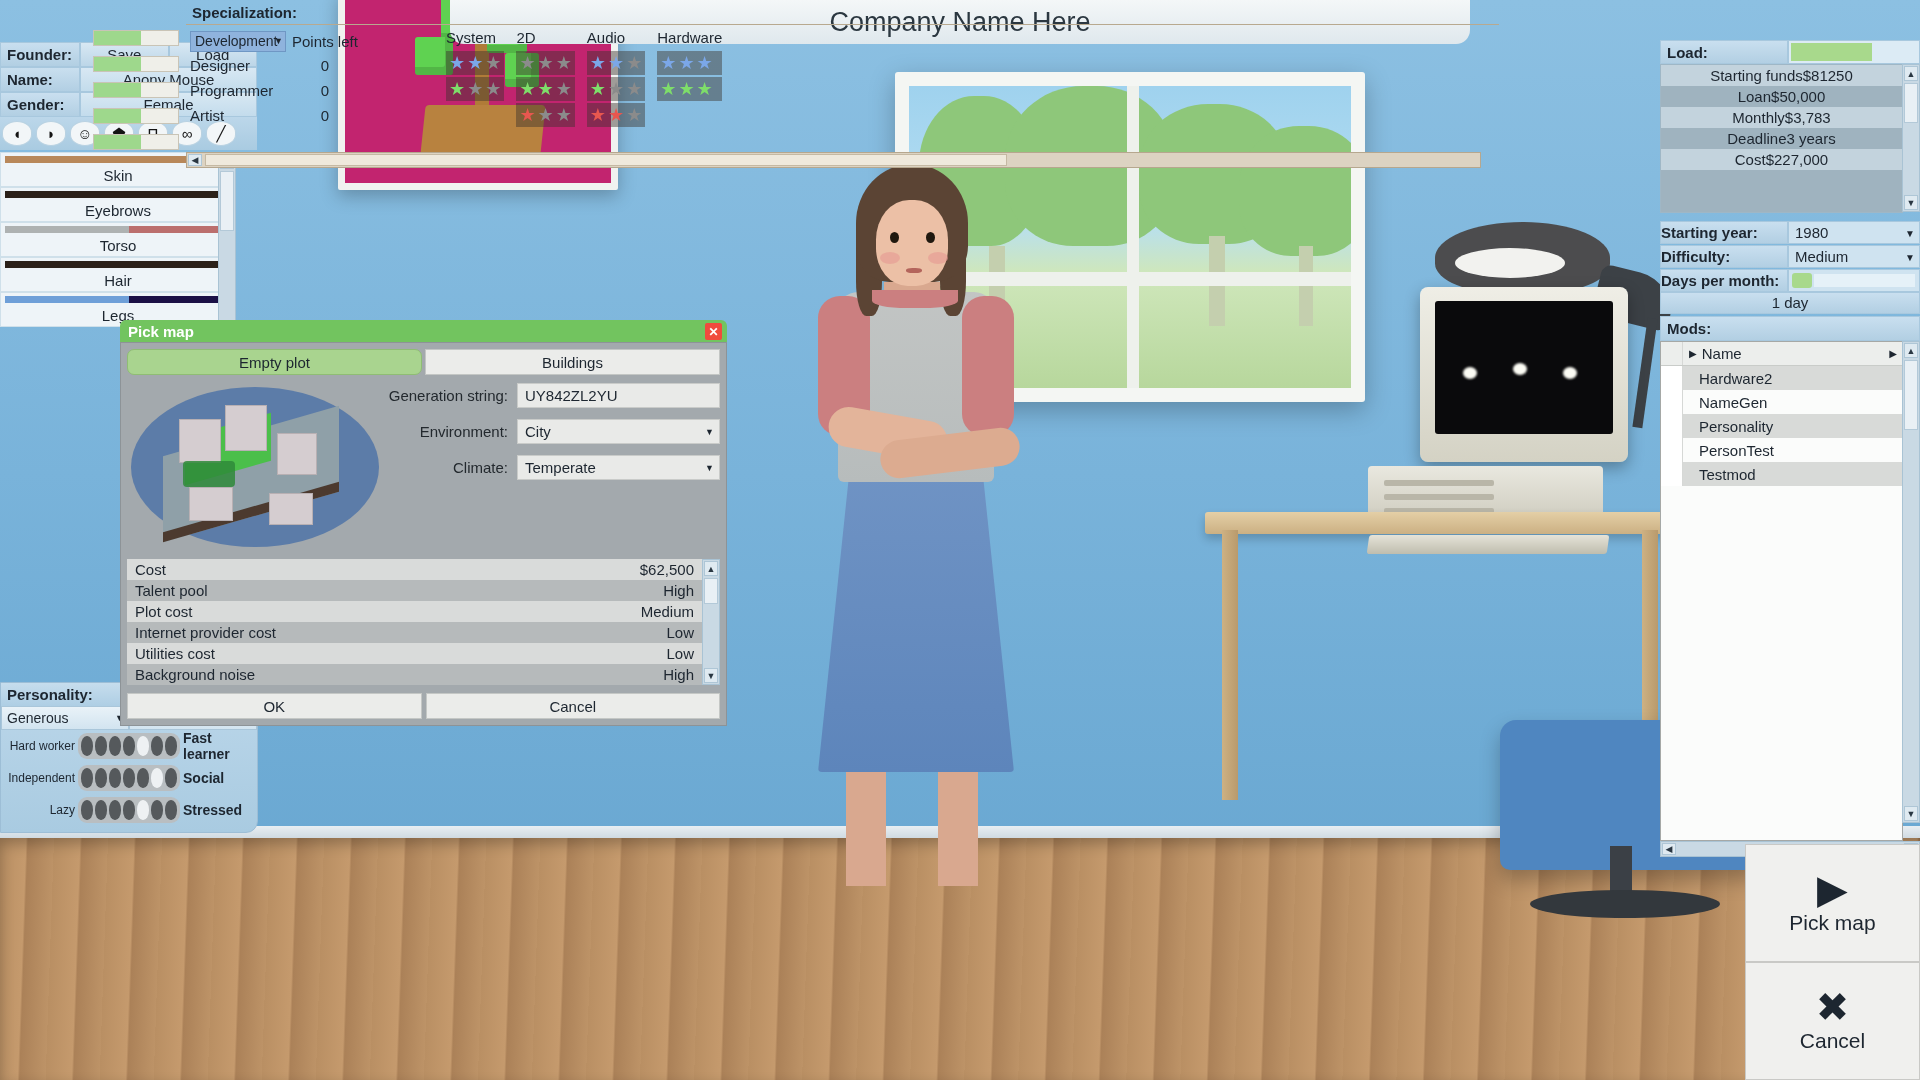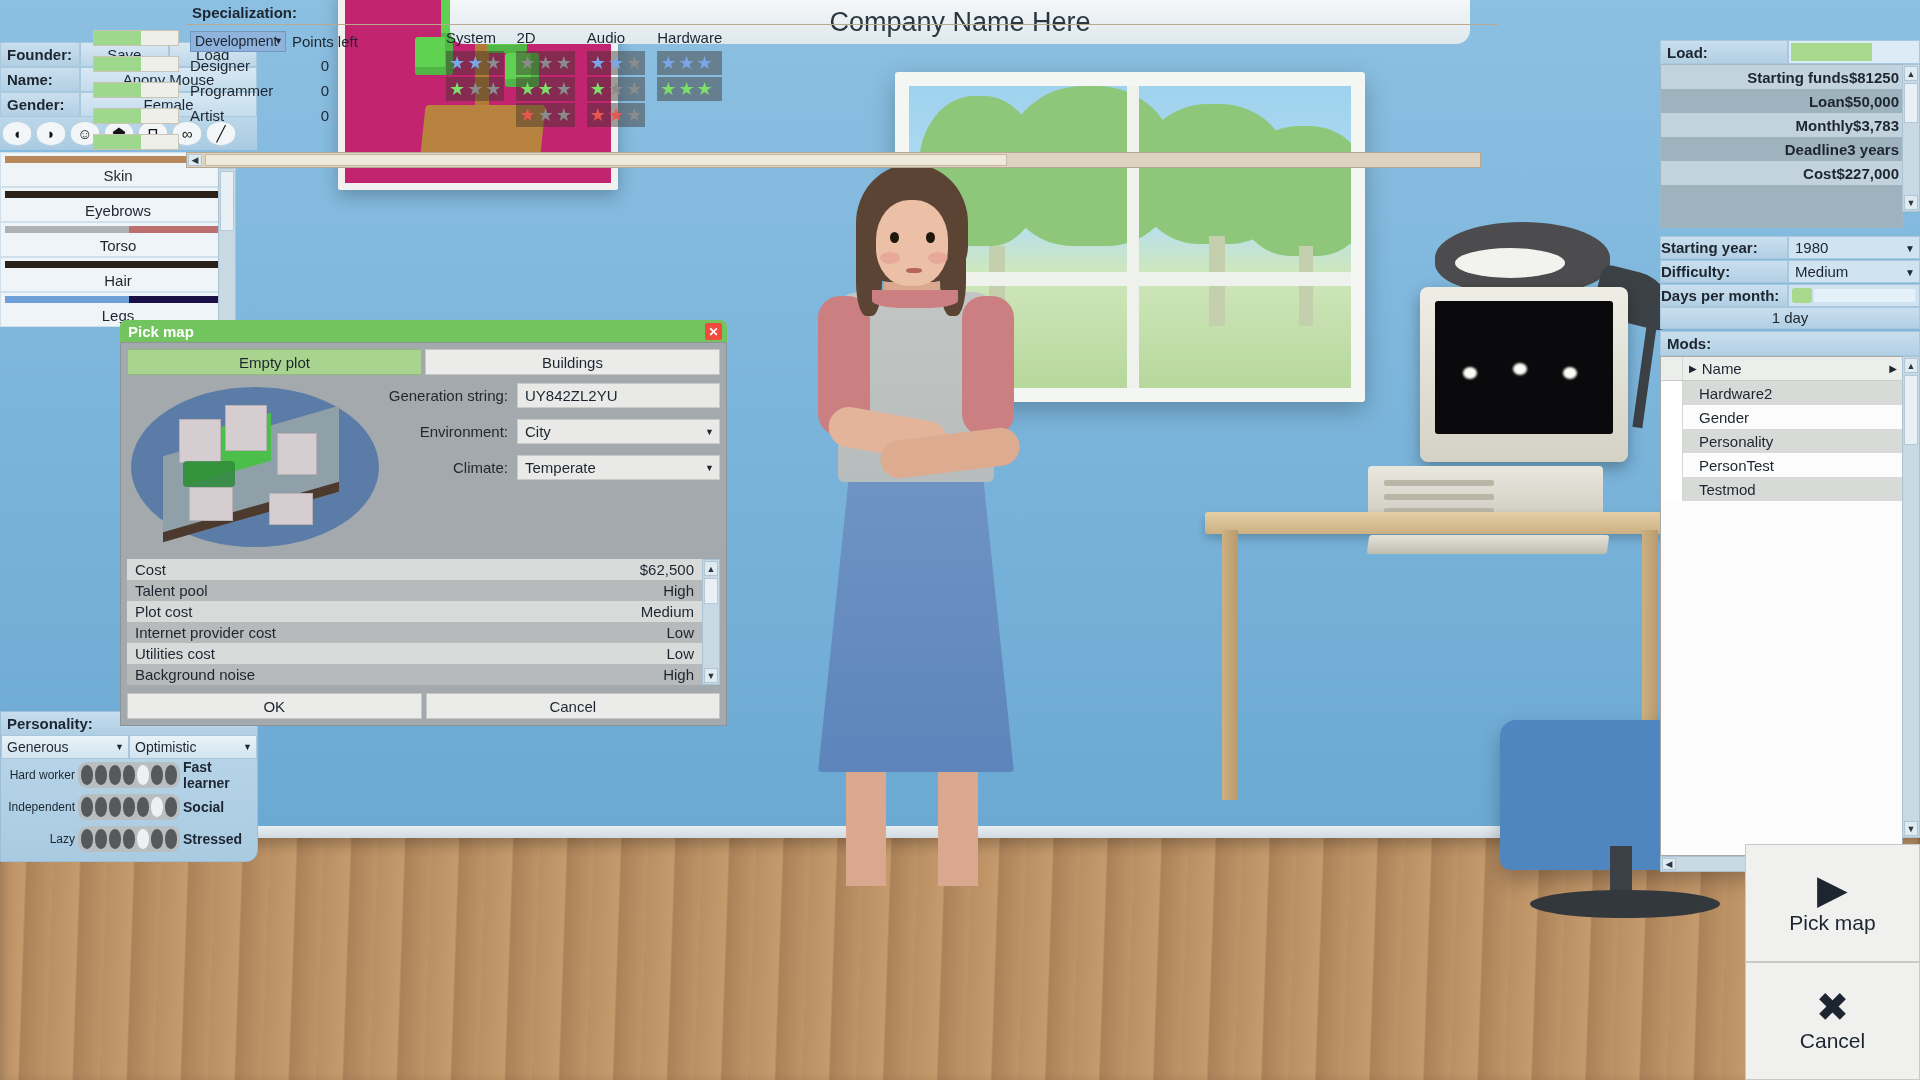--- a/index.html
+++ b/index.html
@@ -112,21 +112,21 @@
   .part-item { position:relative; height:35px; background:#eef4f8; border:1px solid #cfe0ea;
                display:flex; align-items:flex-end; justify-content:center; padding-bottom:2px; }
   .part-bar { position:absolute; left:4px; right:4px; top:3px; height:7px; display:flex; }
   .part-bar span { display:block; height:100%; }
   .vscroll { position:absolute; right:0; top:0; bottom:0; width:18px; background:#c9d9e4; border:1px solid #a9c3d4; }
   .vscroll .thumb { position:absolute; left:1px; right:1px; background:#e9f0f5; border:1px solid #b3c9d8; }
   .arrowbtn { position:absolute; left:1px; right:1px; height:15px; background:#dfeaf1; border:1px solid #aec6d6;
               display:flex; align-items:center; justify-content:center; font-size:9px; color:#2a3742; }
 
   
-  #personality-panel { left:0; top:711px; width:258px;
+  #personality-panel { left:0; top:682px; width:258px;
       background:linear-gradient(180deg,#bcd7ea,#a9cbe1); border:1px solid #9dbed6;
       border-radius:0 0 12px 0; padding-bottom:6px; }
   .pp-title { font-weight:bold; padding:3px 6px; background:linear-gradient(180deg,#c6dded,#aecee4); }
   .pp-selects { display:flex; }
   .pp-sel { flex:1; height:24px; background:linear-gradient(180deg,#e9f2f8,#d2e4f0);
             border:1px solid #a9c6da; display:flex; align-items:center; padding-left:5px;
             position:relative; font-size:14px; }
   .pp-sel .caret { position:absolute; right:4px; top:50%; transform:translateY(-50%); font-size:9px; }
   .trait-row { display:flex; align-items:center; height:32px; padding:0 4px; gap:3px; }
   .trait-l { width:88px; text-align:right; font-size:12px; }
@@ -139,21 +139,21 @@
   
   #pickmap { left:120px; top:320px; width:607px; }
   .dlg-title { height:22px; background:#72c45f; color:#fff; font-weight:bold;
                border-radius:6px 6px 0 0; display:flex; align-items:center; padding-left:8px; position:relative; font-size:15px;}
   .dlg-close { position:absolute; right:5px; top:3px; width:17px; height:17px; background:#f04b3d;
                color:#fff; font-size:12px; display:flex; align-items:center; justify-content:center; border-radius:2px; }
   .dlg-body { background:#a3a9ad; border:1px solid #8d9397; padding:6px; }
   .tabs { display:flex; gap:3px; }
   .tab { flex:1; height:26px; display:flex; align-items:center; justify-content:center;
          background:#ebecea; border:1px solid #c3c6c4; font-size:15px; }
-  .tab.active { background:#a9d48f; border-color:#8fbd74; }
+  .tab.active { background:#a9d48f; border-color:#8fbd74;border-radius:7px; }
   .map-area { display:flex; margin-top:8px; }
   .map-preview { width:252px; height:170px; position:relative; }
   .map-disc { position:absolute; left:4px; top:4px; width:248px; height:160px;
               background:#5c7ca8; border-radius:50%; }
   .plot { position:absolute; left:36px; top:48px; width:176px; height:86px;
           background:#8fa0a8; transform:skewY(-16deg); border-bottom:10px solid #4c3a2f; }
   .plot-grass{ position:absolute; left:58px; top:42px; width:86px; height:48px; background:#4bbf4a; transform:skewY(-16deg);}
   .bldg { position:absolute; background:#d5cdd0; border:1px solid #b8b0b3; }
   .form-area { flex:1; padding-left:8px; }
   .frow { display:flex; align-items:center; height:25px; margin-bottom:11px; }
@@ -171,21 +171,21 @@
              display:flex; align-items:center; justify-content:center; font-size:15px; }
 
   
   #right-panel { right:0; top:40px; width:260px; }
   .rp-head { display:flex; height:24px; }
   .rp-head .k { width:128px; font-weight:bold; padding-left:6px; display:flex; align-items:center;
                 background:linear-gradient(180deg,#c9dfef,#b2cfe3); border:1px solid #a8c8de;}
   .rp-head .bar { flex:1; background:#dcebf5; border:1px solid #a8c8de; position:relative; }
   .rp-head .bar i { position:absolute; left:2px; top:2px; bottom:2px; background:#a8d98c; display:block; }
   .rp-list { position:relative; border:1px solid #9fb7c6; }
-  .rp-row { display:flex; justify-content:flex-end; height:21px; align-items:center; padding:12px 3px; font-size:15px;font-weight:bold; }
+  .rp-row { display:flex; justify-content:center; height:21px; align-items:center; padding:4px 3px; font-size:15px; }
   .rp-row:nth-child(odd){ background:#c3d3dd; }
   .rp-row:nth-child(even){ background:#9fb3bf; }
   .rp-blank { height:42px; background:#9fb3bf; }
   .rp-kv { display:flex; height:23px; margin-top:1px; }
   .rp-kv .k { width:128px; font-weight:bold; display:flex; align-items:center;
               background:linear-gradient(180deg,#c9dfef,#b2cfe3); border:1px solid #a8c8de;}
   .rp-kv .v { flex:1; background:#cfe3f0; border:1px solid #a8c8de; display:flex;
               align-items:center; padding-left:6px; position:relative;}
   .rp-kv .v .caret { position:absolute; right:4px; top:50%; transform:translateY(-50%); font-size:10px;}
   .slider { flex:1; background:#cfe3f0; border:1px solid #a8c8de; position:relative; display:flex; align-items:center;}
@@ -615,21 +615,21 @@
           <span style="padding-left:5px;">Name</span>
           <span class="sortarr" style="position:absolute;right:5px;">▶</span>
         </div>
       </div>
       <div class="mod-row">
         <span class="chk"></span>
         <span class="nm">Hardware2</span>
       </div>
       <div class="mod-row">
         <span class="chk"></span>
-        <span class="nm">Gender</span>
+        <span class="nm">NameGen</span>
       </div>
       <div class="mod-row">
         <span class="chk"></span>
         <span class="nm">Personality</span>
       </div>
       <div class="mod-row">
         <span class="chk"></span>
         <span class="nm">PersonTest</span>
       </div>
       <div class="mod-row">

